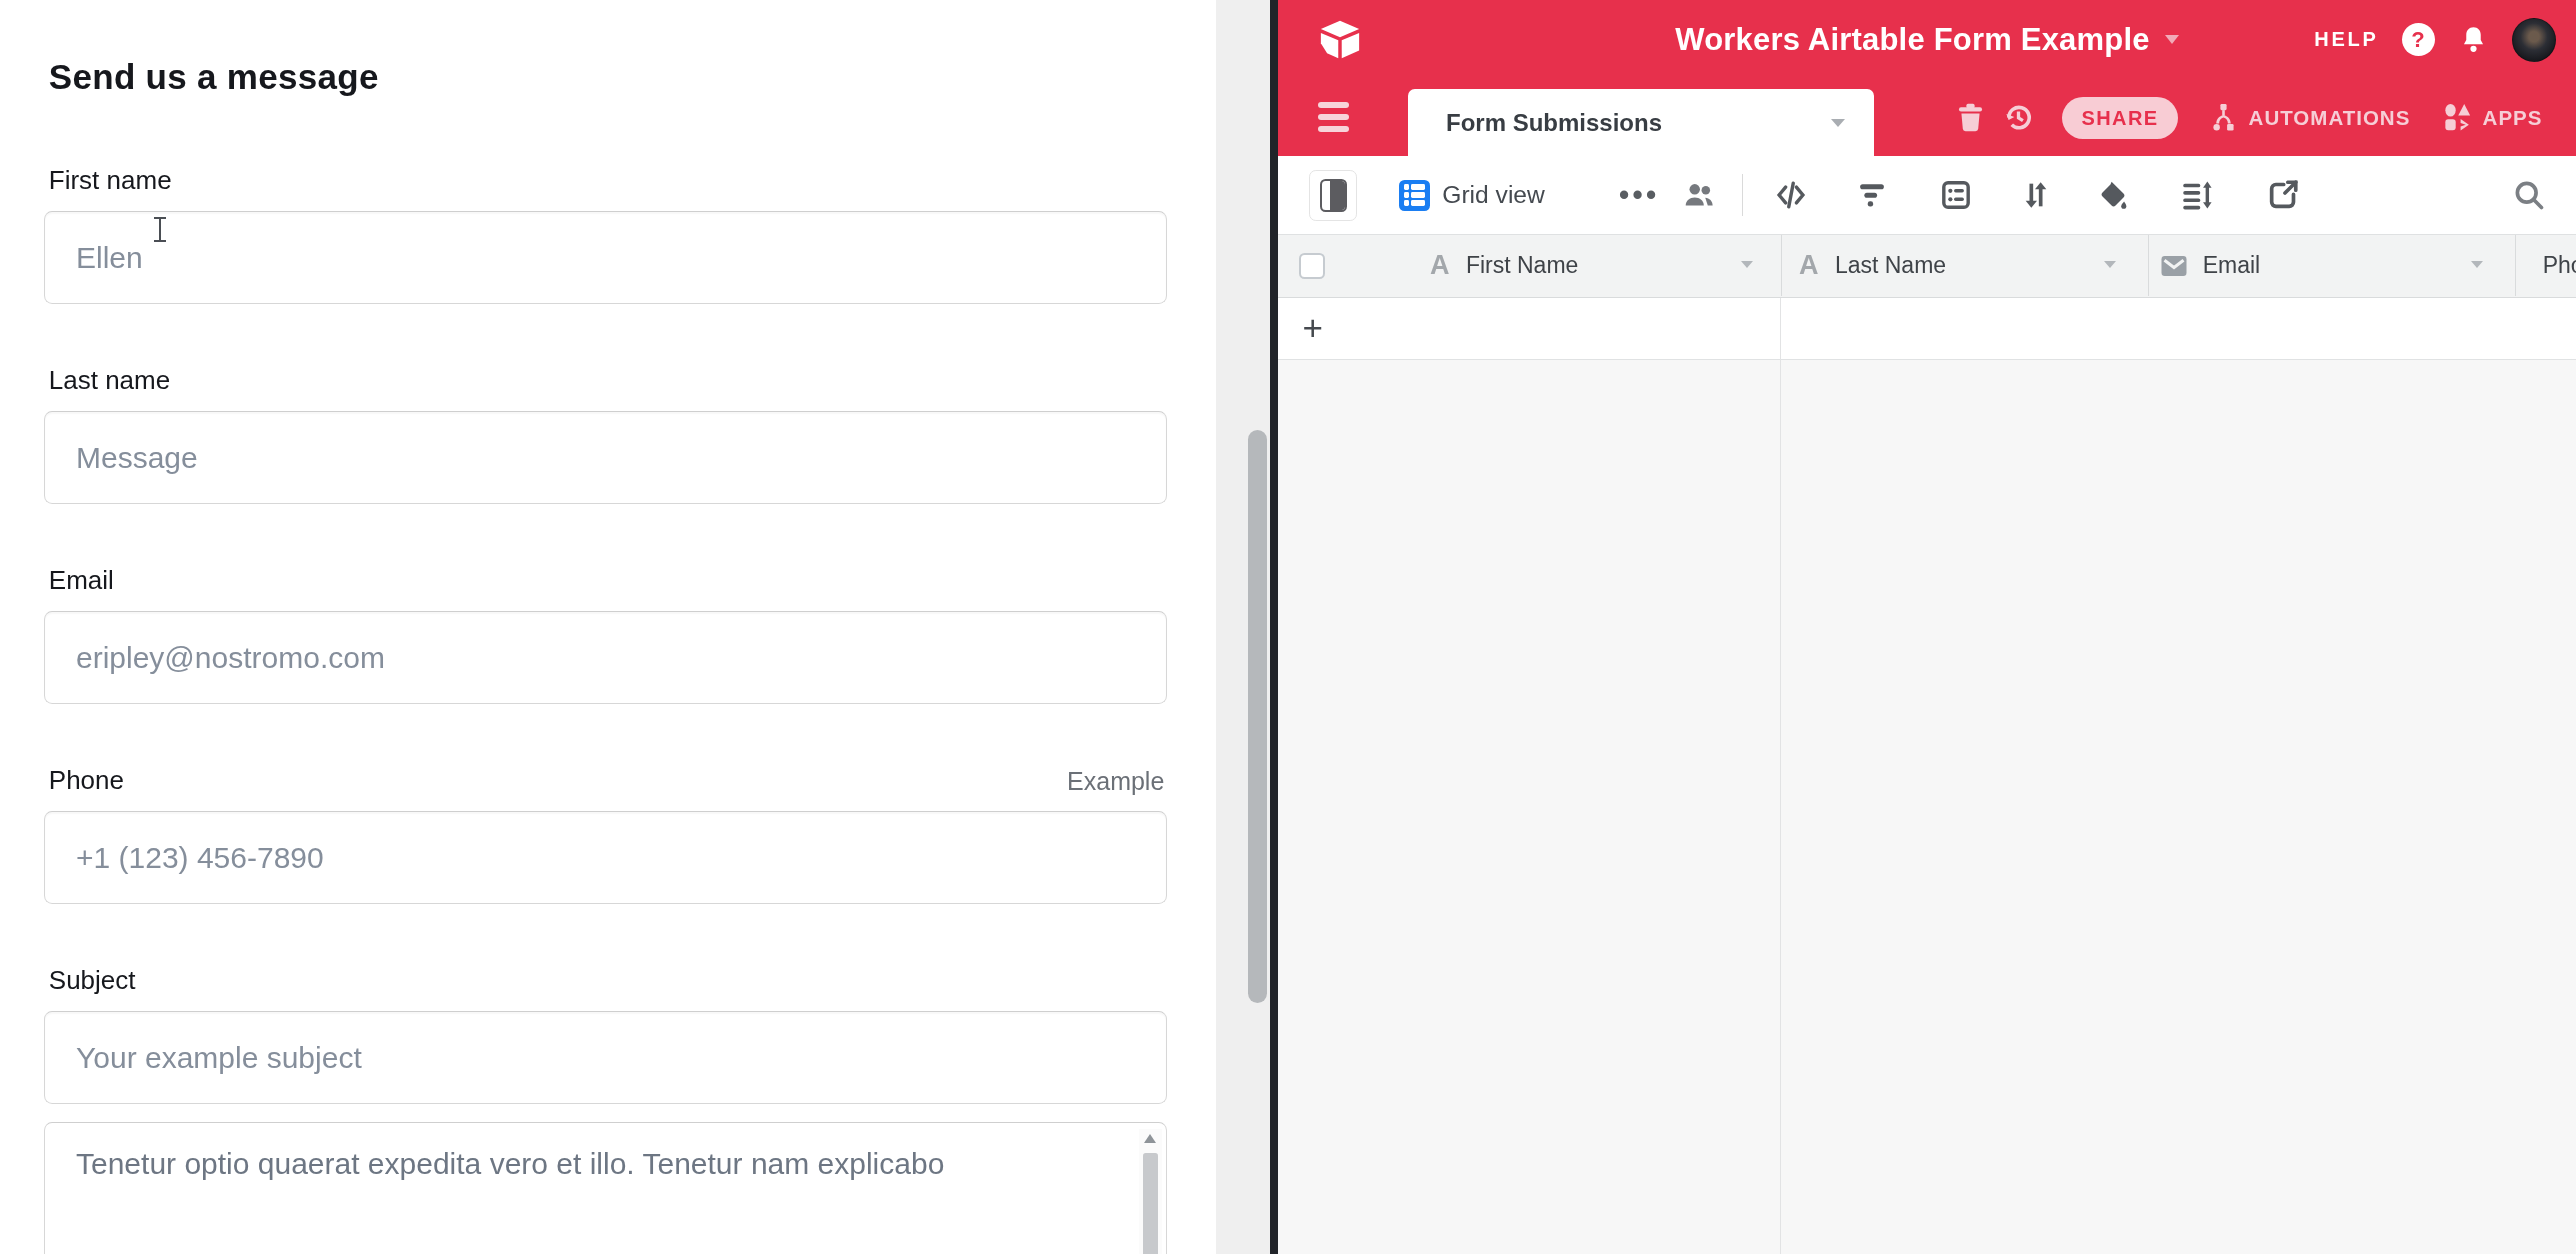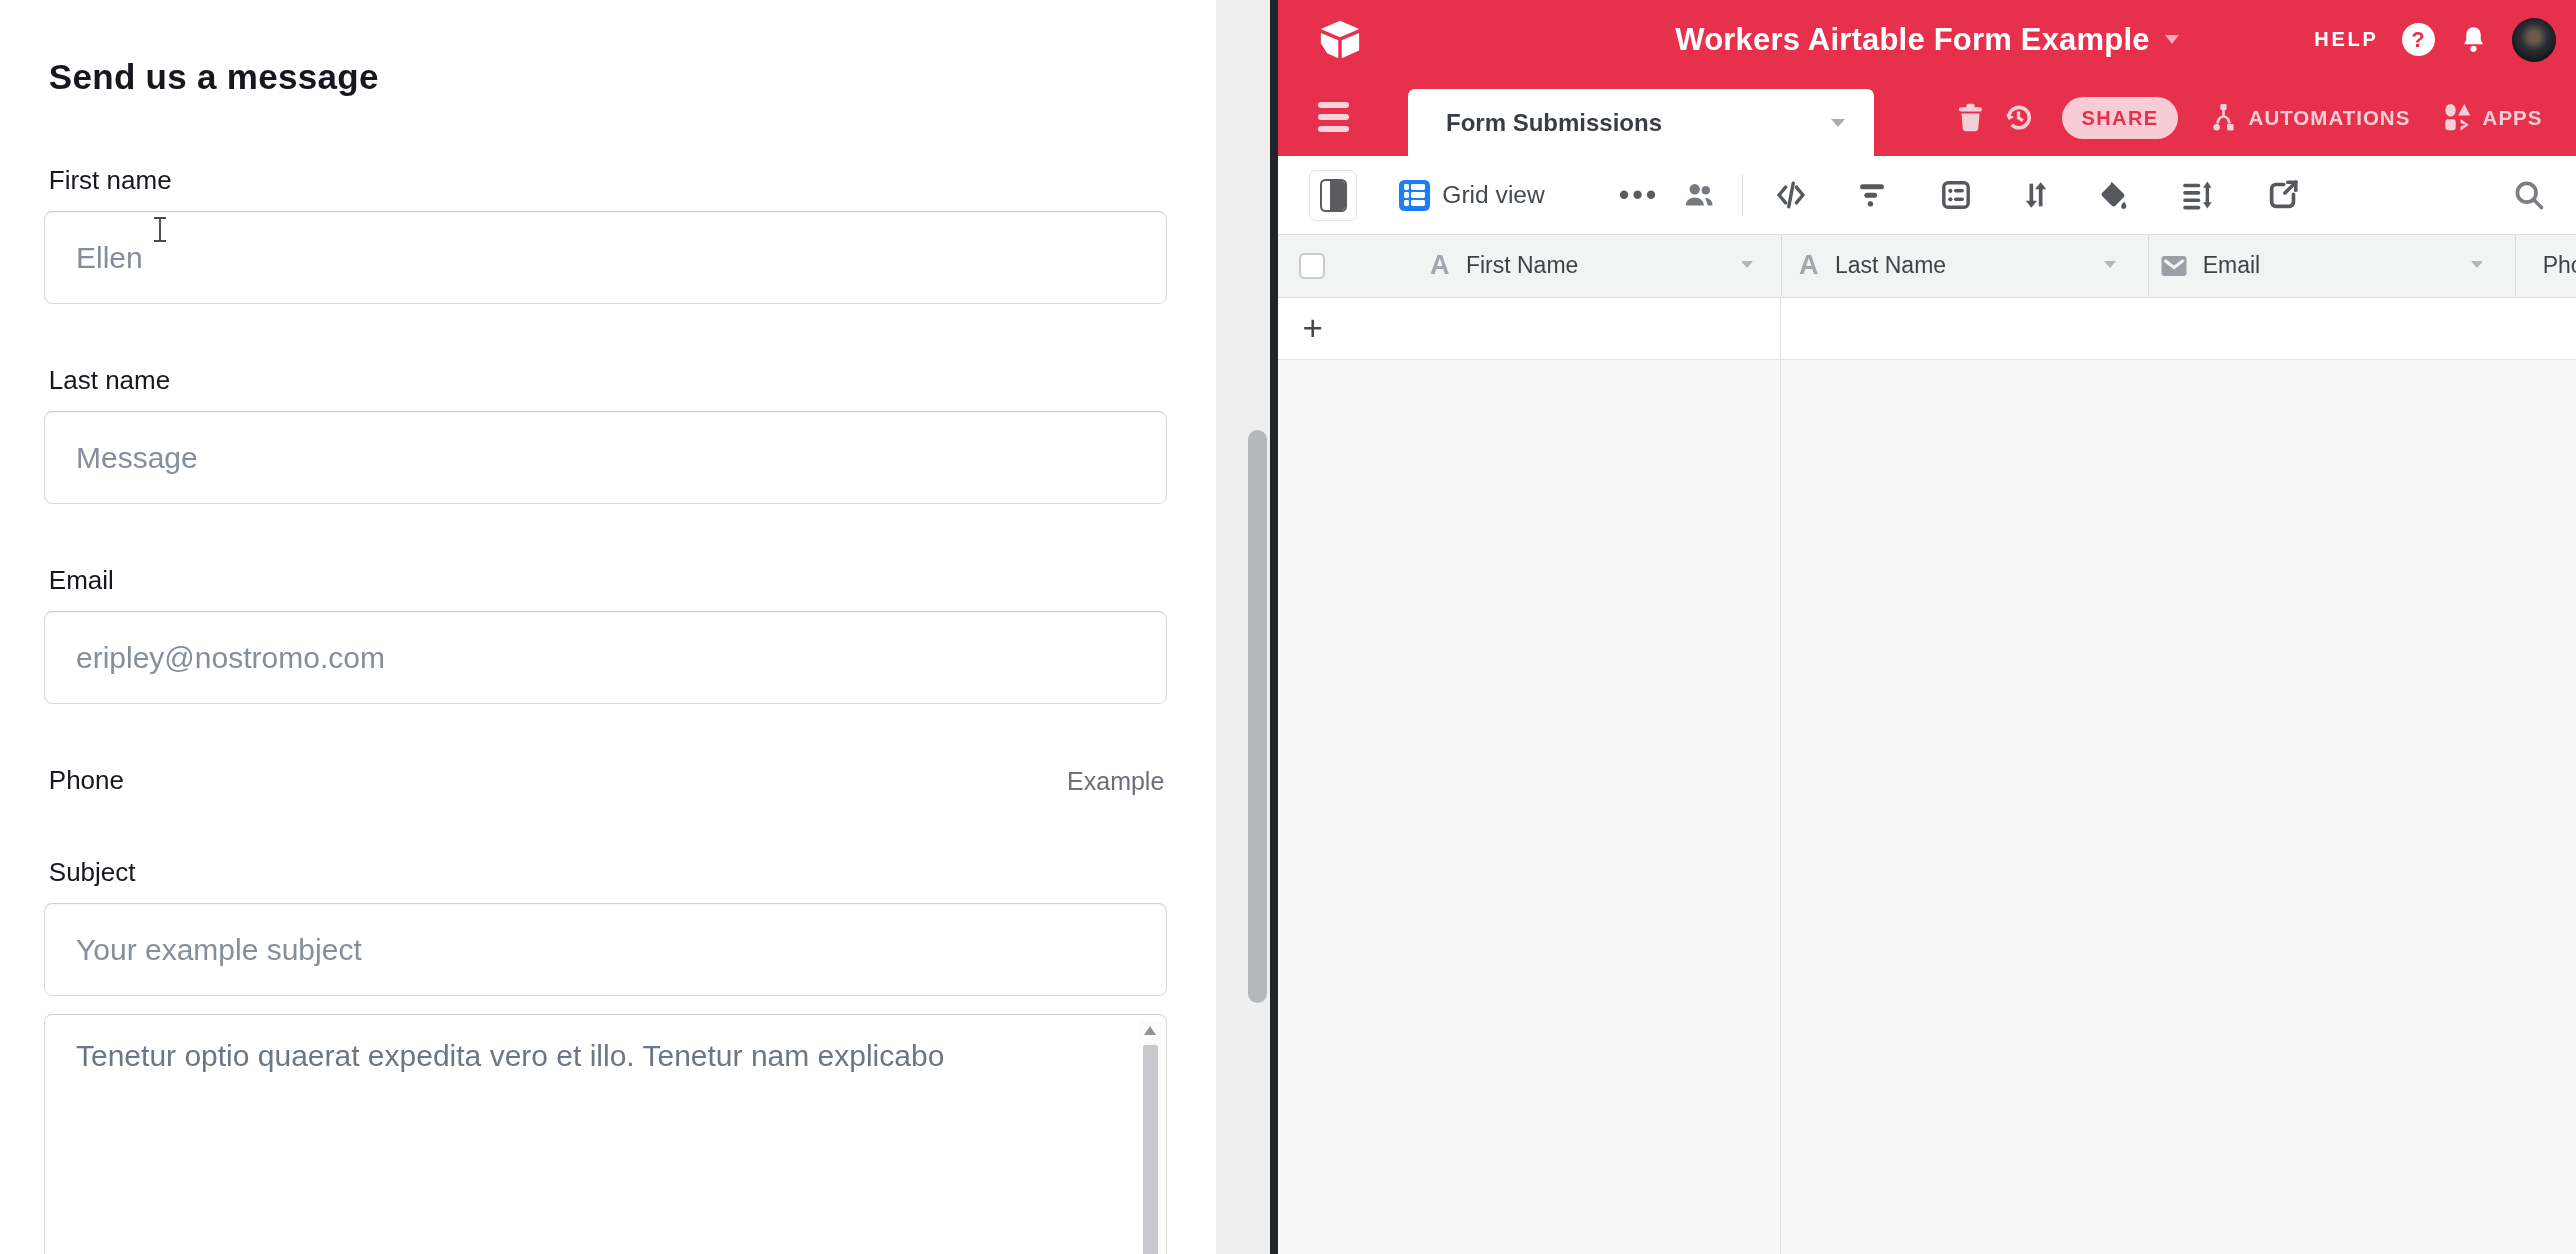--- a/index.html
+++ b/index.html
@@ -148,20 +148,23 @@
         <span class="f-label">Email</span>
       </div>
       <div class="f-input">
         <span class="placeholder">eripley@nostromo.com</span>
       </div>
 
       <div class="label-row row-n">
         <span class="f-label">Phone</span>
         <span class="f-note">Example</span>
       </div>
+      <div class="f-input">
+        <span class="placeholder">+1 (123) 456-7890</span>
+      </div>
 
       <div class="label-row row-n">
         <span class="f-label">Subject</span>
       </div>
       <div class="f-input">
         <span class="placeholder">Your example subject</span>
       </div>
 
       <div class="f-textarea">
         <div class="msg-text">Tenetur optio quaerat expedita vero et illo. Tenetur nam explicabo</div>

